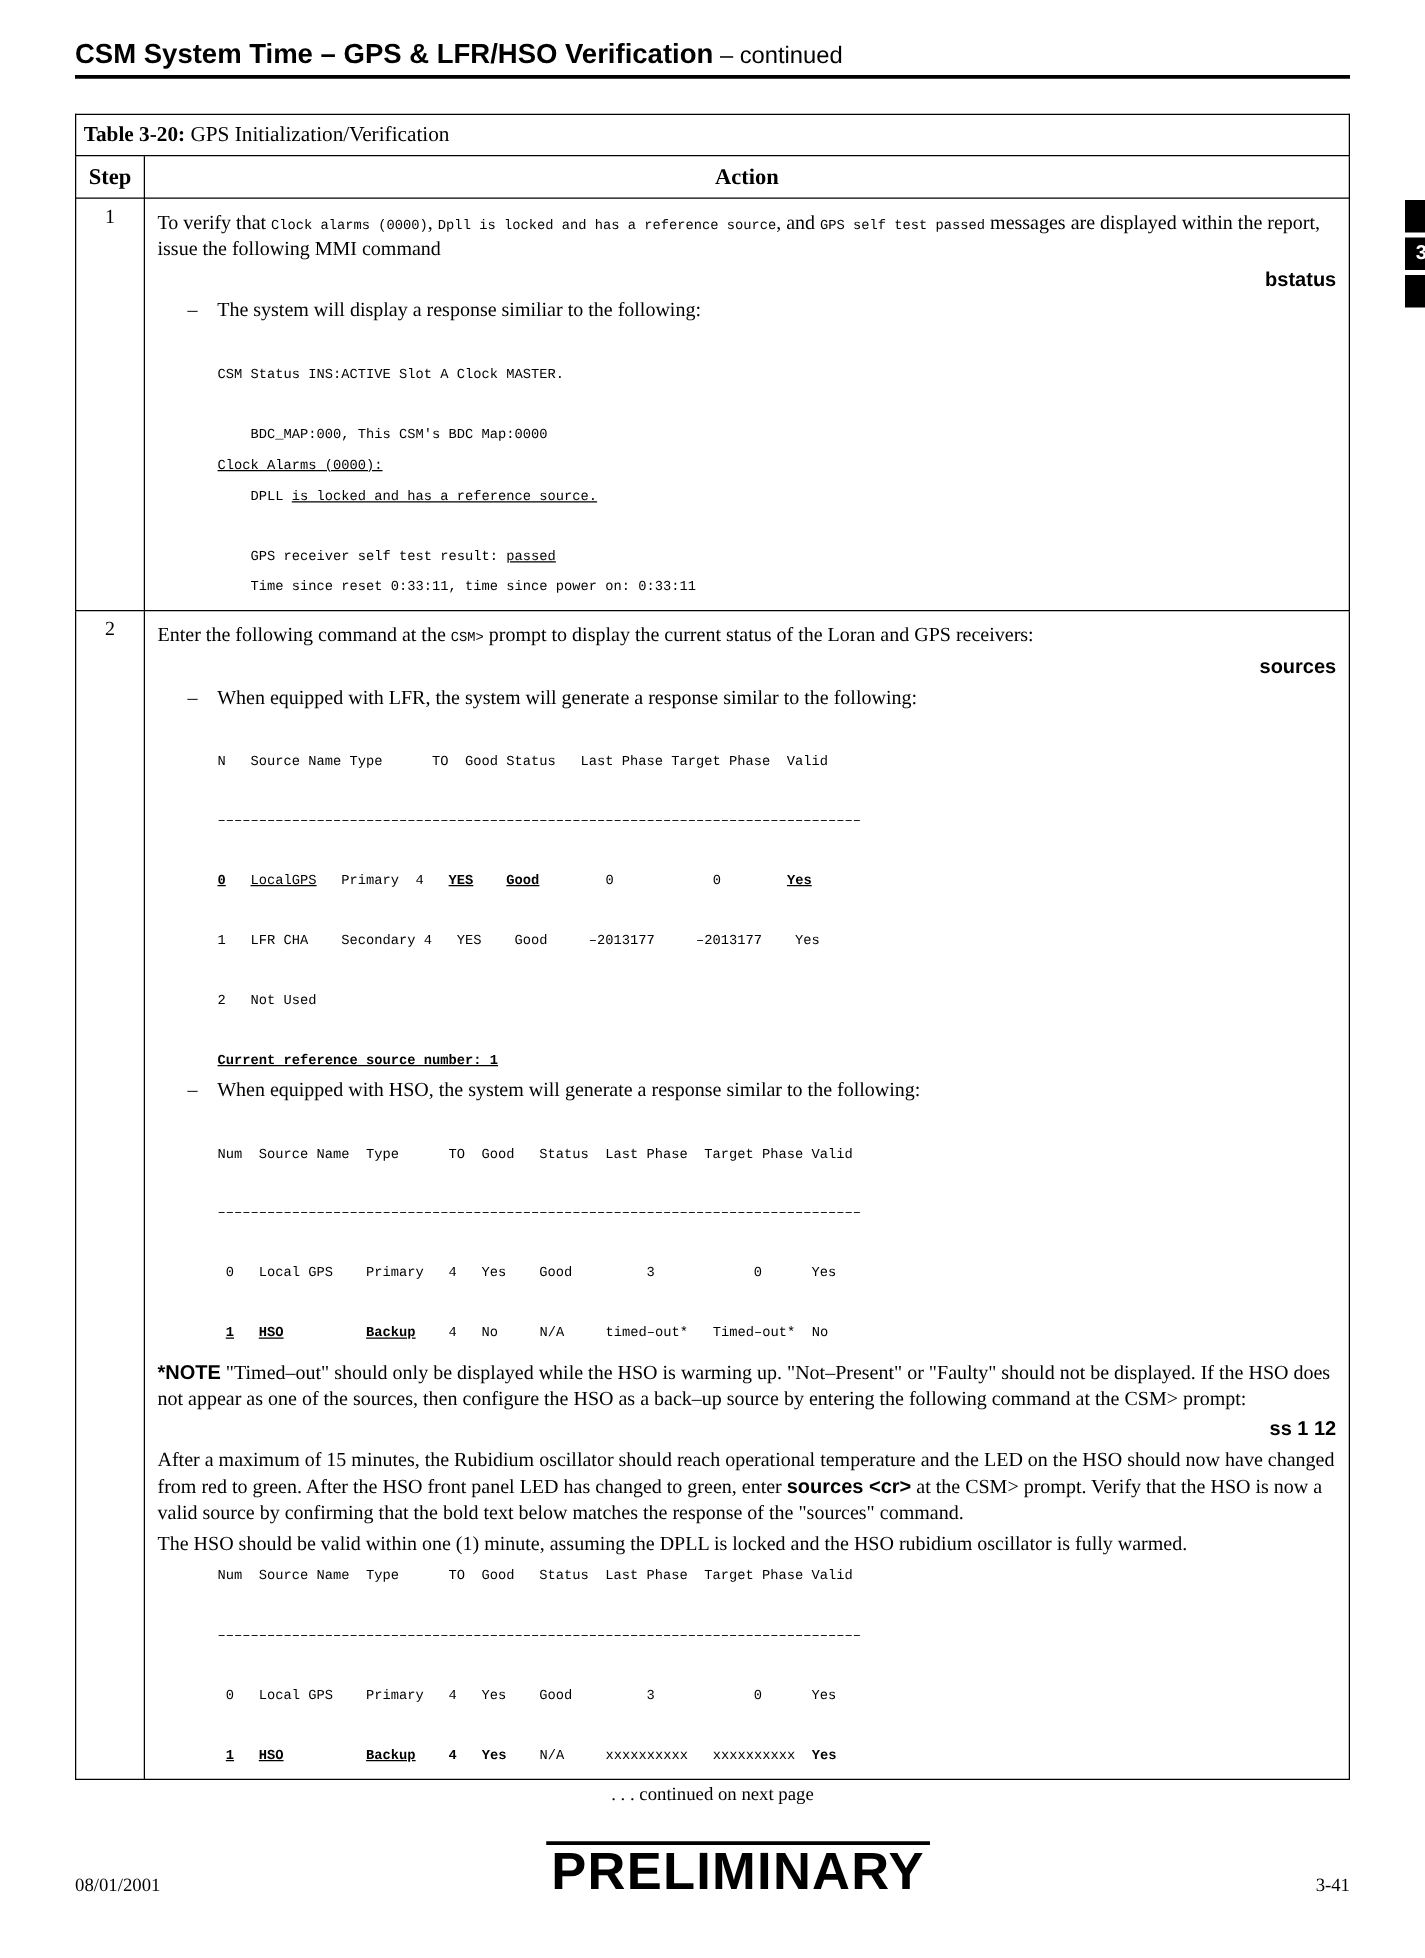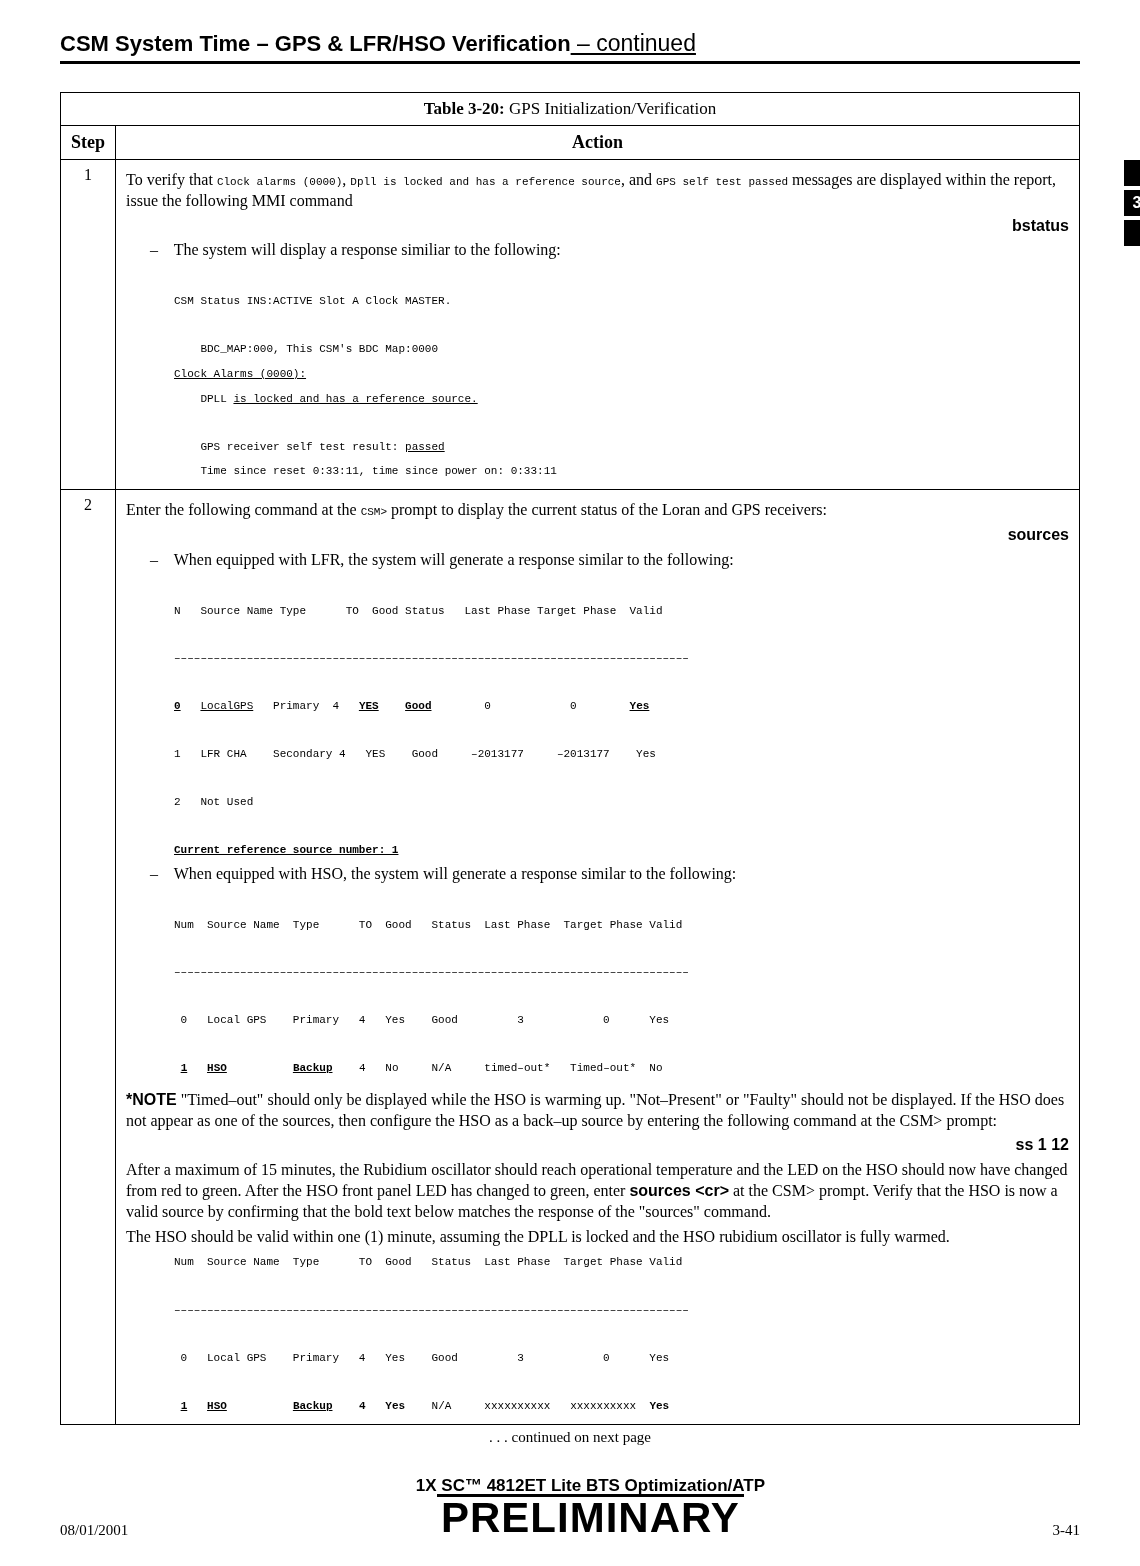--- a/index.html
+++ b/index.html
@@ -16,37 +16,35 @@
   .page-title {
     font-family: Arial, Helvetica, sans-serif;
     font-size: 22px;
     font-weight: bold;
     border-bottom: 3px solid #000;
     padding-bottom: 4px;
     margin-bottom: 28px;
   }
   .page-title .cont {
     font-weight: normal;
-    font-size: 23px;
-    text-decoration: underline;
+    font-size: 19px;
   }
   table.main {
     width: 100%;
     border-collapse: collapse;
     border: 1.5px solid #000;
   }
   table.main th, table.main td {
     border: 1px solid #000;
     padding: 6px 10px;
     vertical-align: top;
     text-align: left;
     font-size: 16px;
   }
   table.main .caption-row td {
-    text-align: center;
     font-family: "Times New Roman", serif;
     font-size: 17px;
     padding: 6px;
   }
   table.main .caption-row td .tbl-num { font-weight: bold; }
   table.main .header-row th {
     font-weight: bold;
     font-size: 18px;
   }
   table.main .header-row th.step { width: 55px; text-align:center; }
@@ -206,17 +204,16 @@
     </td>
   </tr>
 </tbody>
   </table>
 
 <div class="cont-msg">. . . continued on next page</div>
 
 <div class="footer">
   <div>08/01/2001</div>
   <div class="footer-center">
-    <div>1X SC™ 4812ET Lite BTS Optimization/ATP</div>
     <div class="prelim">PRELIMINARY</div>
   </div>
   <div>3-41</div>
 </div>
 
 </body></html>

